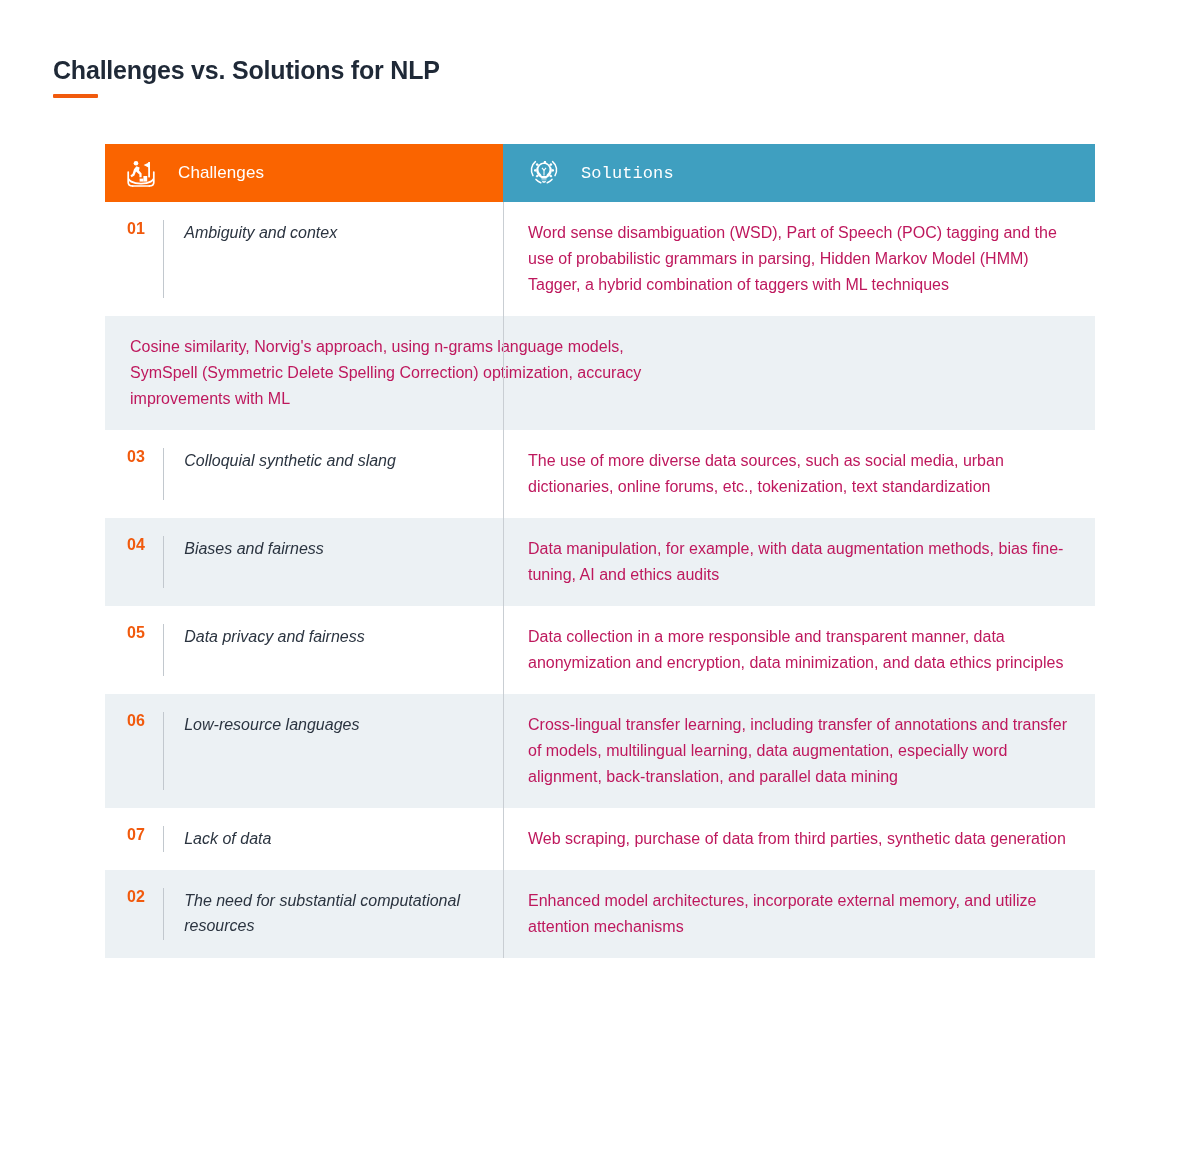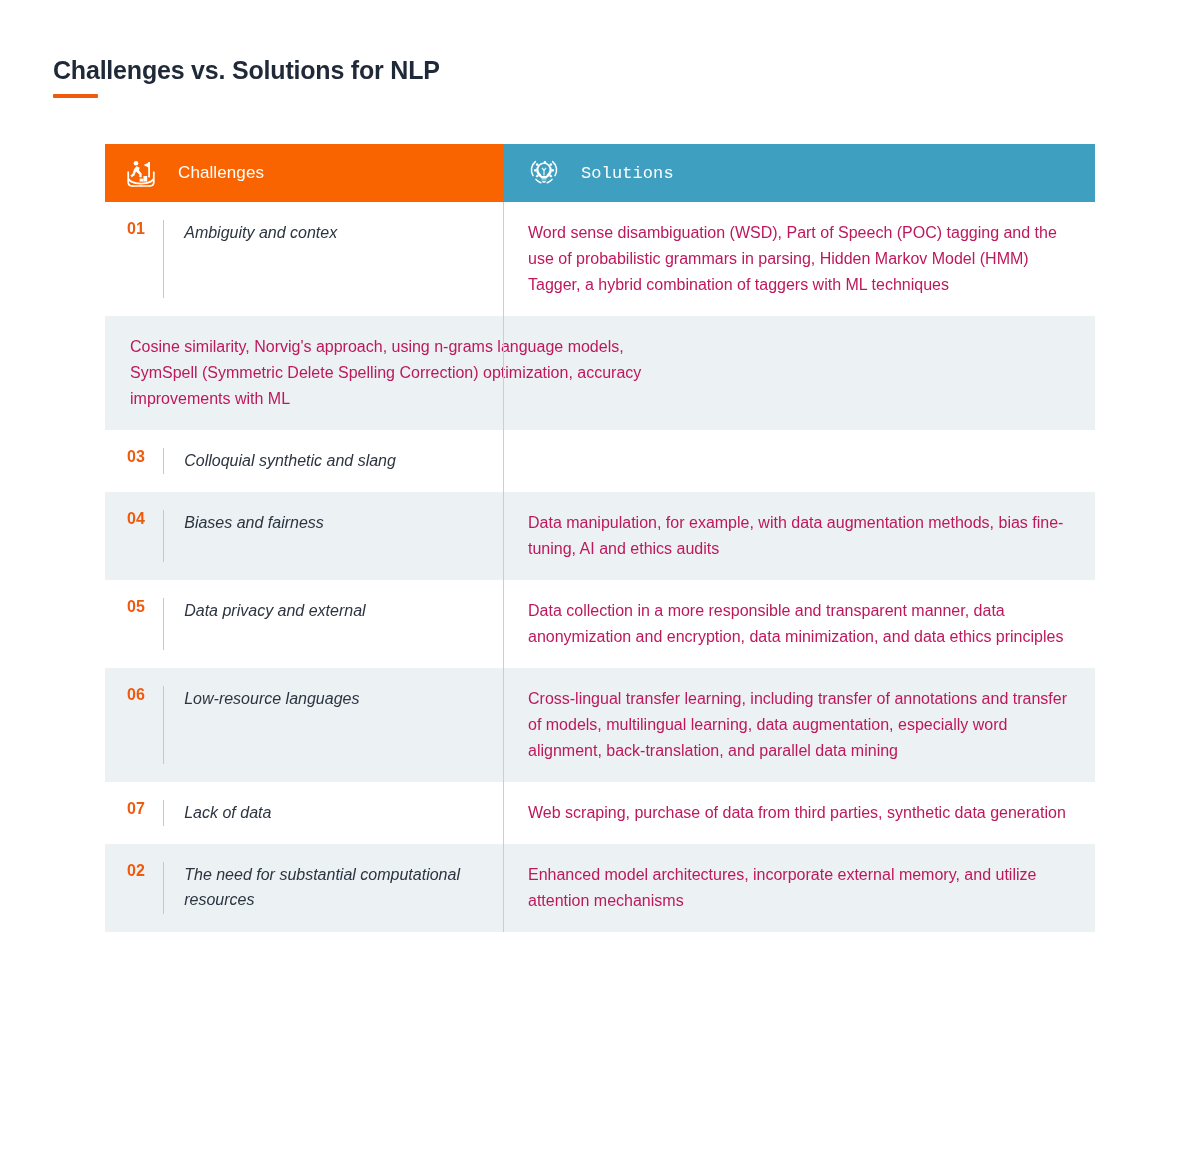--- a/index.html
+++ b/index.html
@@ -249,38 +249,41 @@
           <span class="solution-text">Cosine similarity, Norvig's approach, using n-grams language models, SymSpell (Symmetric Delete Spelling Correction) optimization, accuracy improvements with ML</span>
         </div>
       </div>
 
       <div class="row">
         <div class="cell-challenge">
           <span class="num">03</span>
           <span class="num-rule"></span>
           <span class="challenge-text">Colloquial synthetic and slang</span>
         </div>
+        <div class="cell-solution">
+          <span class="solution-text">The use of more diverse data sources, such as social media, urban dictionaries, online forums, etc., tokenization, text standardization</span>
+        </div>
       </div>
 
       <div class="row alt">
         <div class="cell-challenge">
           <span class="num">04</span>
           <span class="num-rule"></span>
           <span class="challenge-text">Biases and fairness</span>
         </div>
         <div class="cell-solution">
           <span class="solution-text">Data manipulation, for example, with data augmentation methods, bias fine-tuning, AI and ethics audits</span>
         </div>
       </div>
 
       <div class="row">
         <div class="cell-challenge">
           <span class="num">05</span>
           <span class="num-rule"></span>
-          <span class="challenge-text">Data privacy and external</span>
+          <span class="challenge-text">Data privacy and fairness</span>
         </div>
         <div class="cell-solution">
           <span class="solution-text">Data collection in a more responsible and transparent manner, data anonymization and encryption, data minimization, and data ethics principles</span>
         </div>
       </div>
 
       <div class="row alt">
         <div class="cell-challenge">
           <span class="num">06</span>
           <span class="num-rule"></span>

